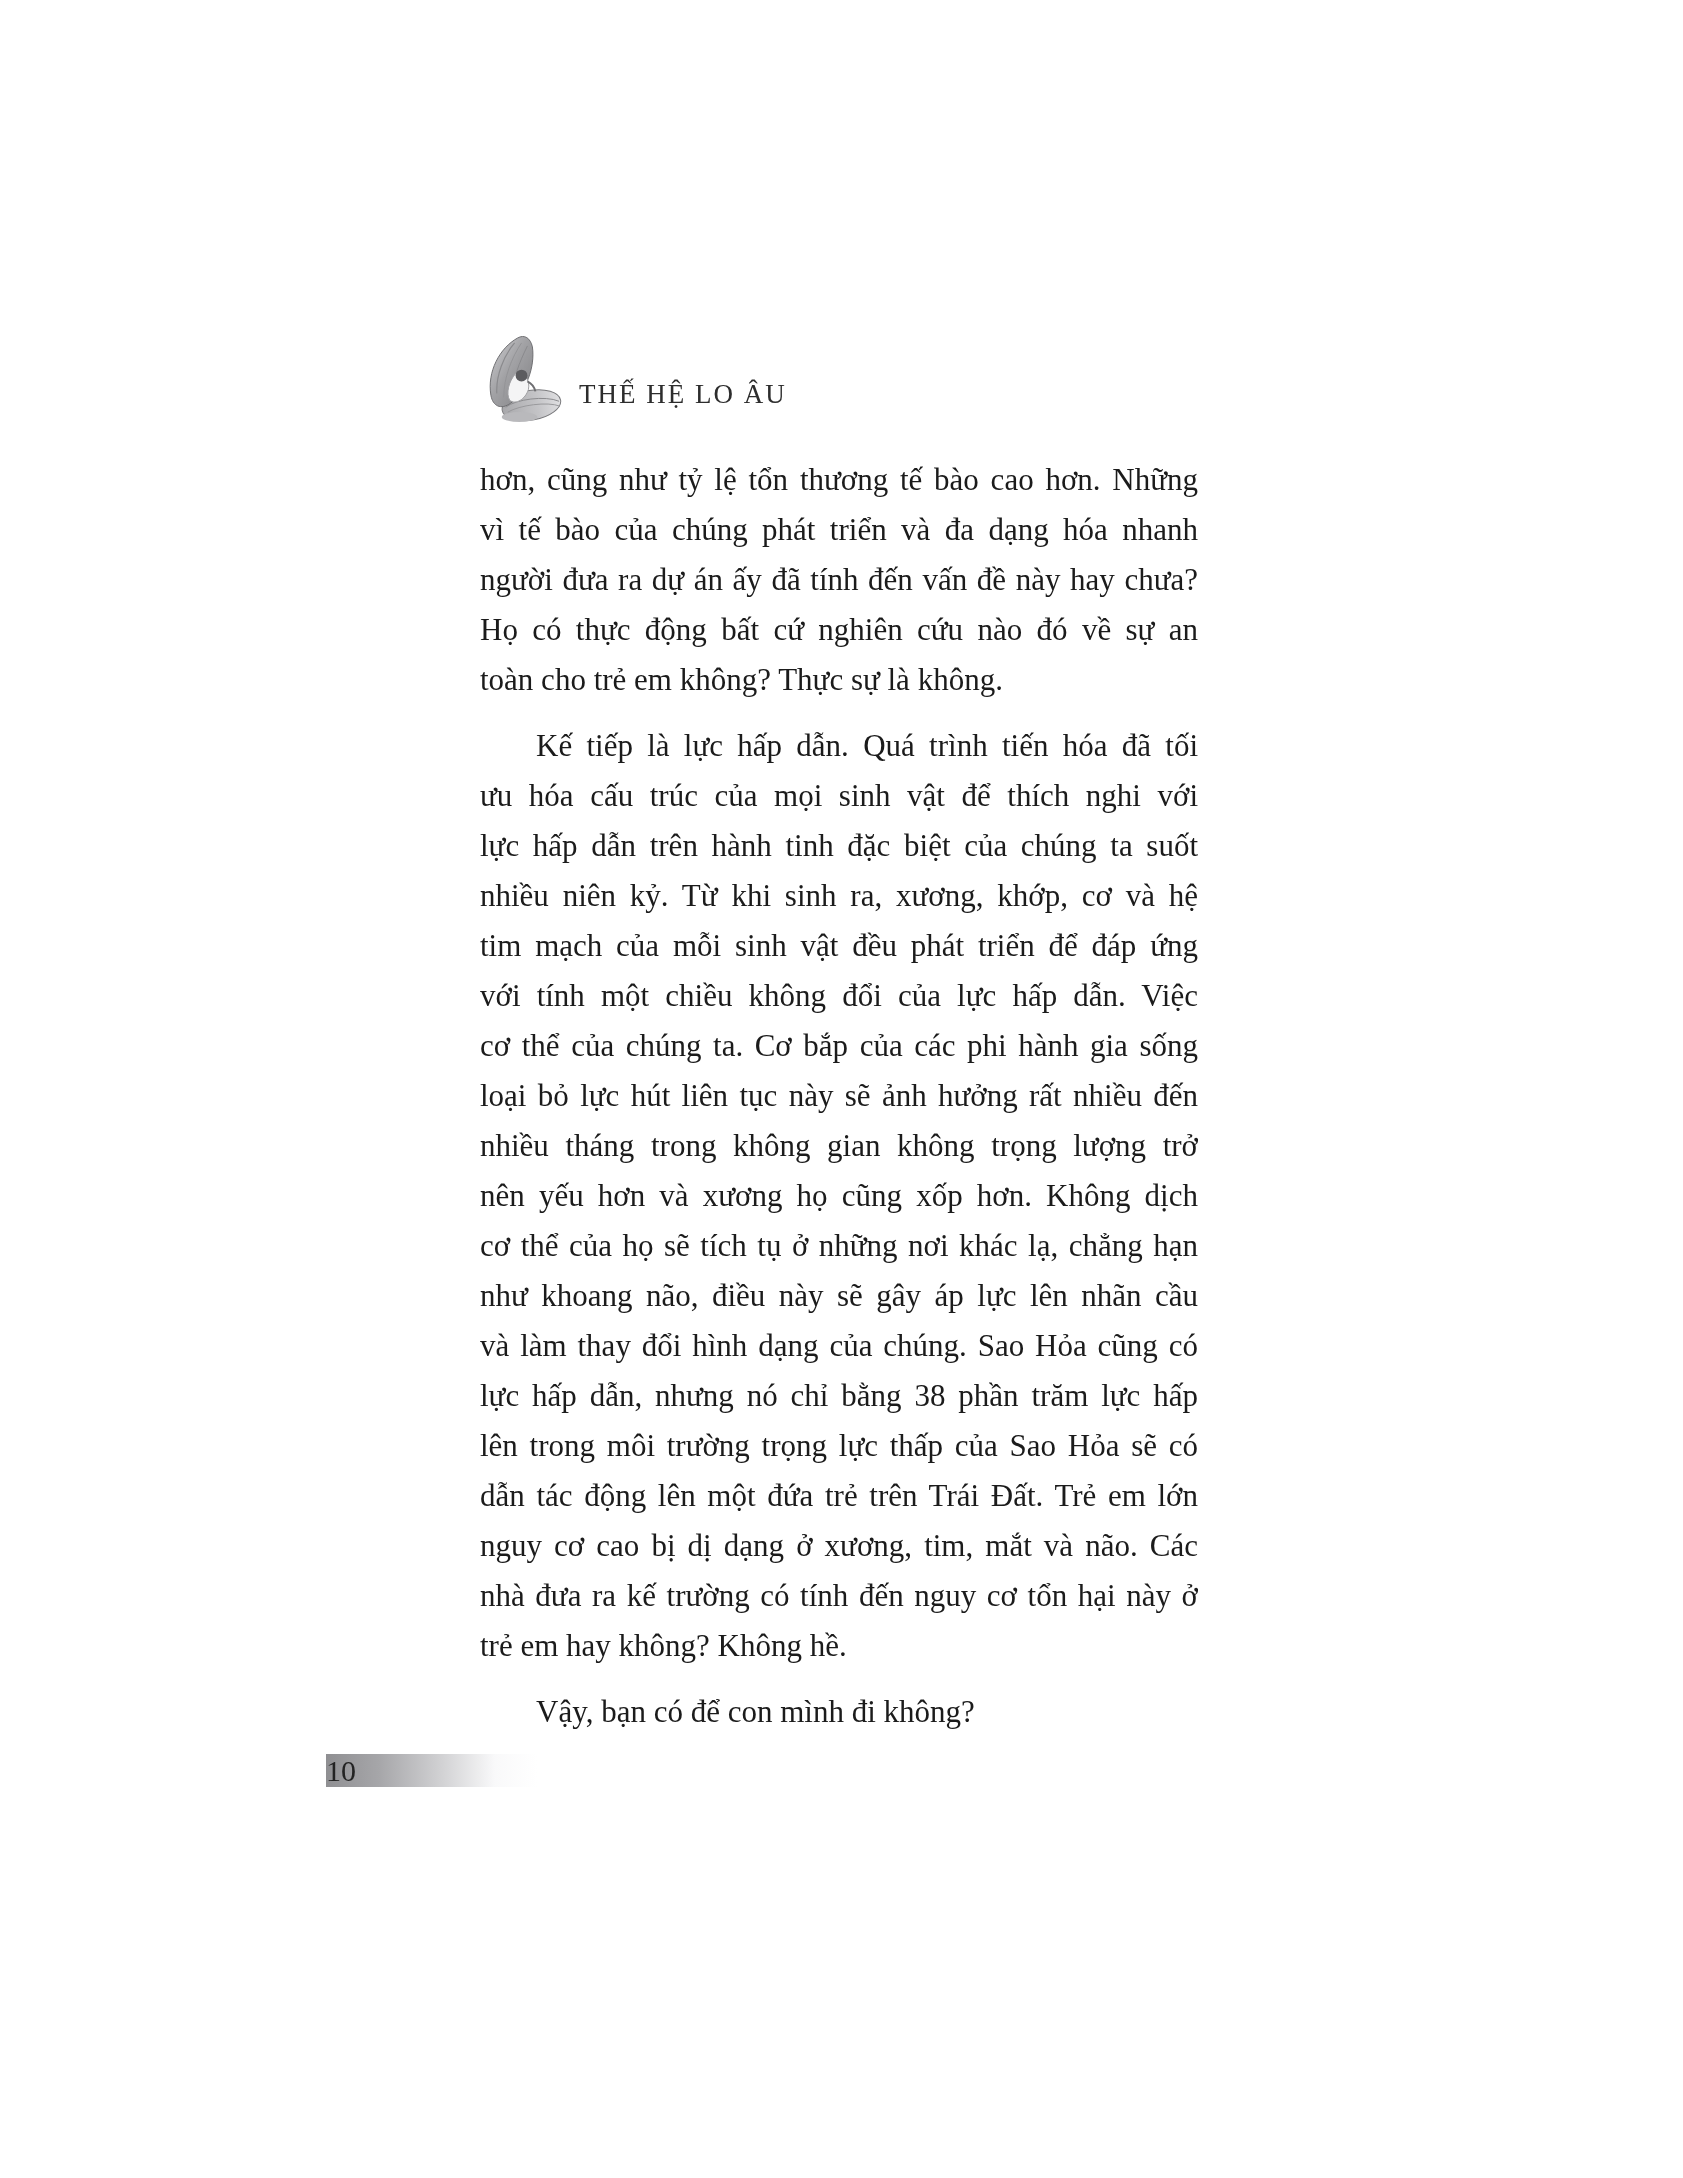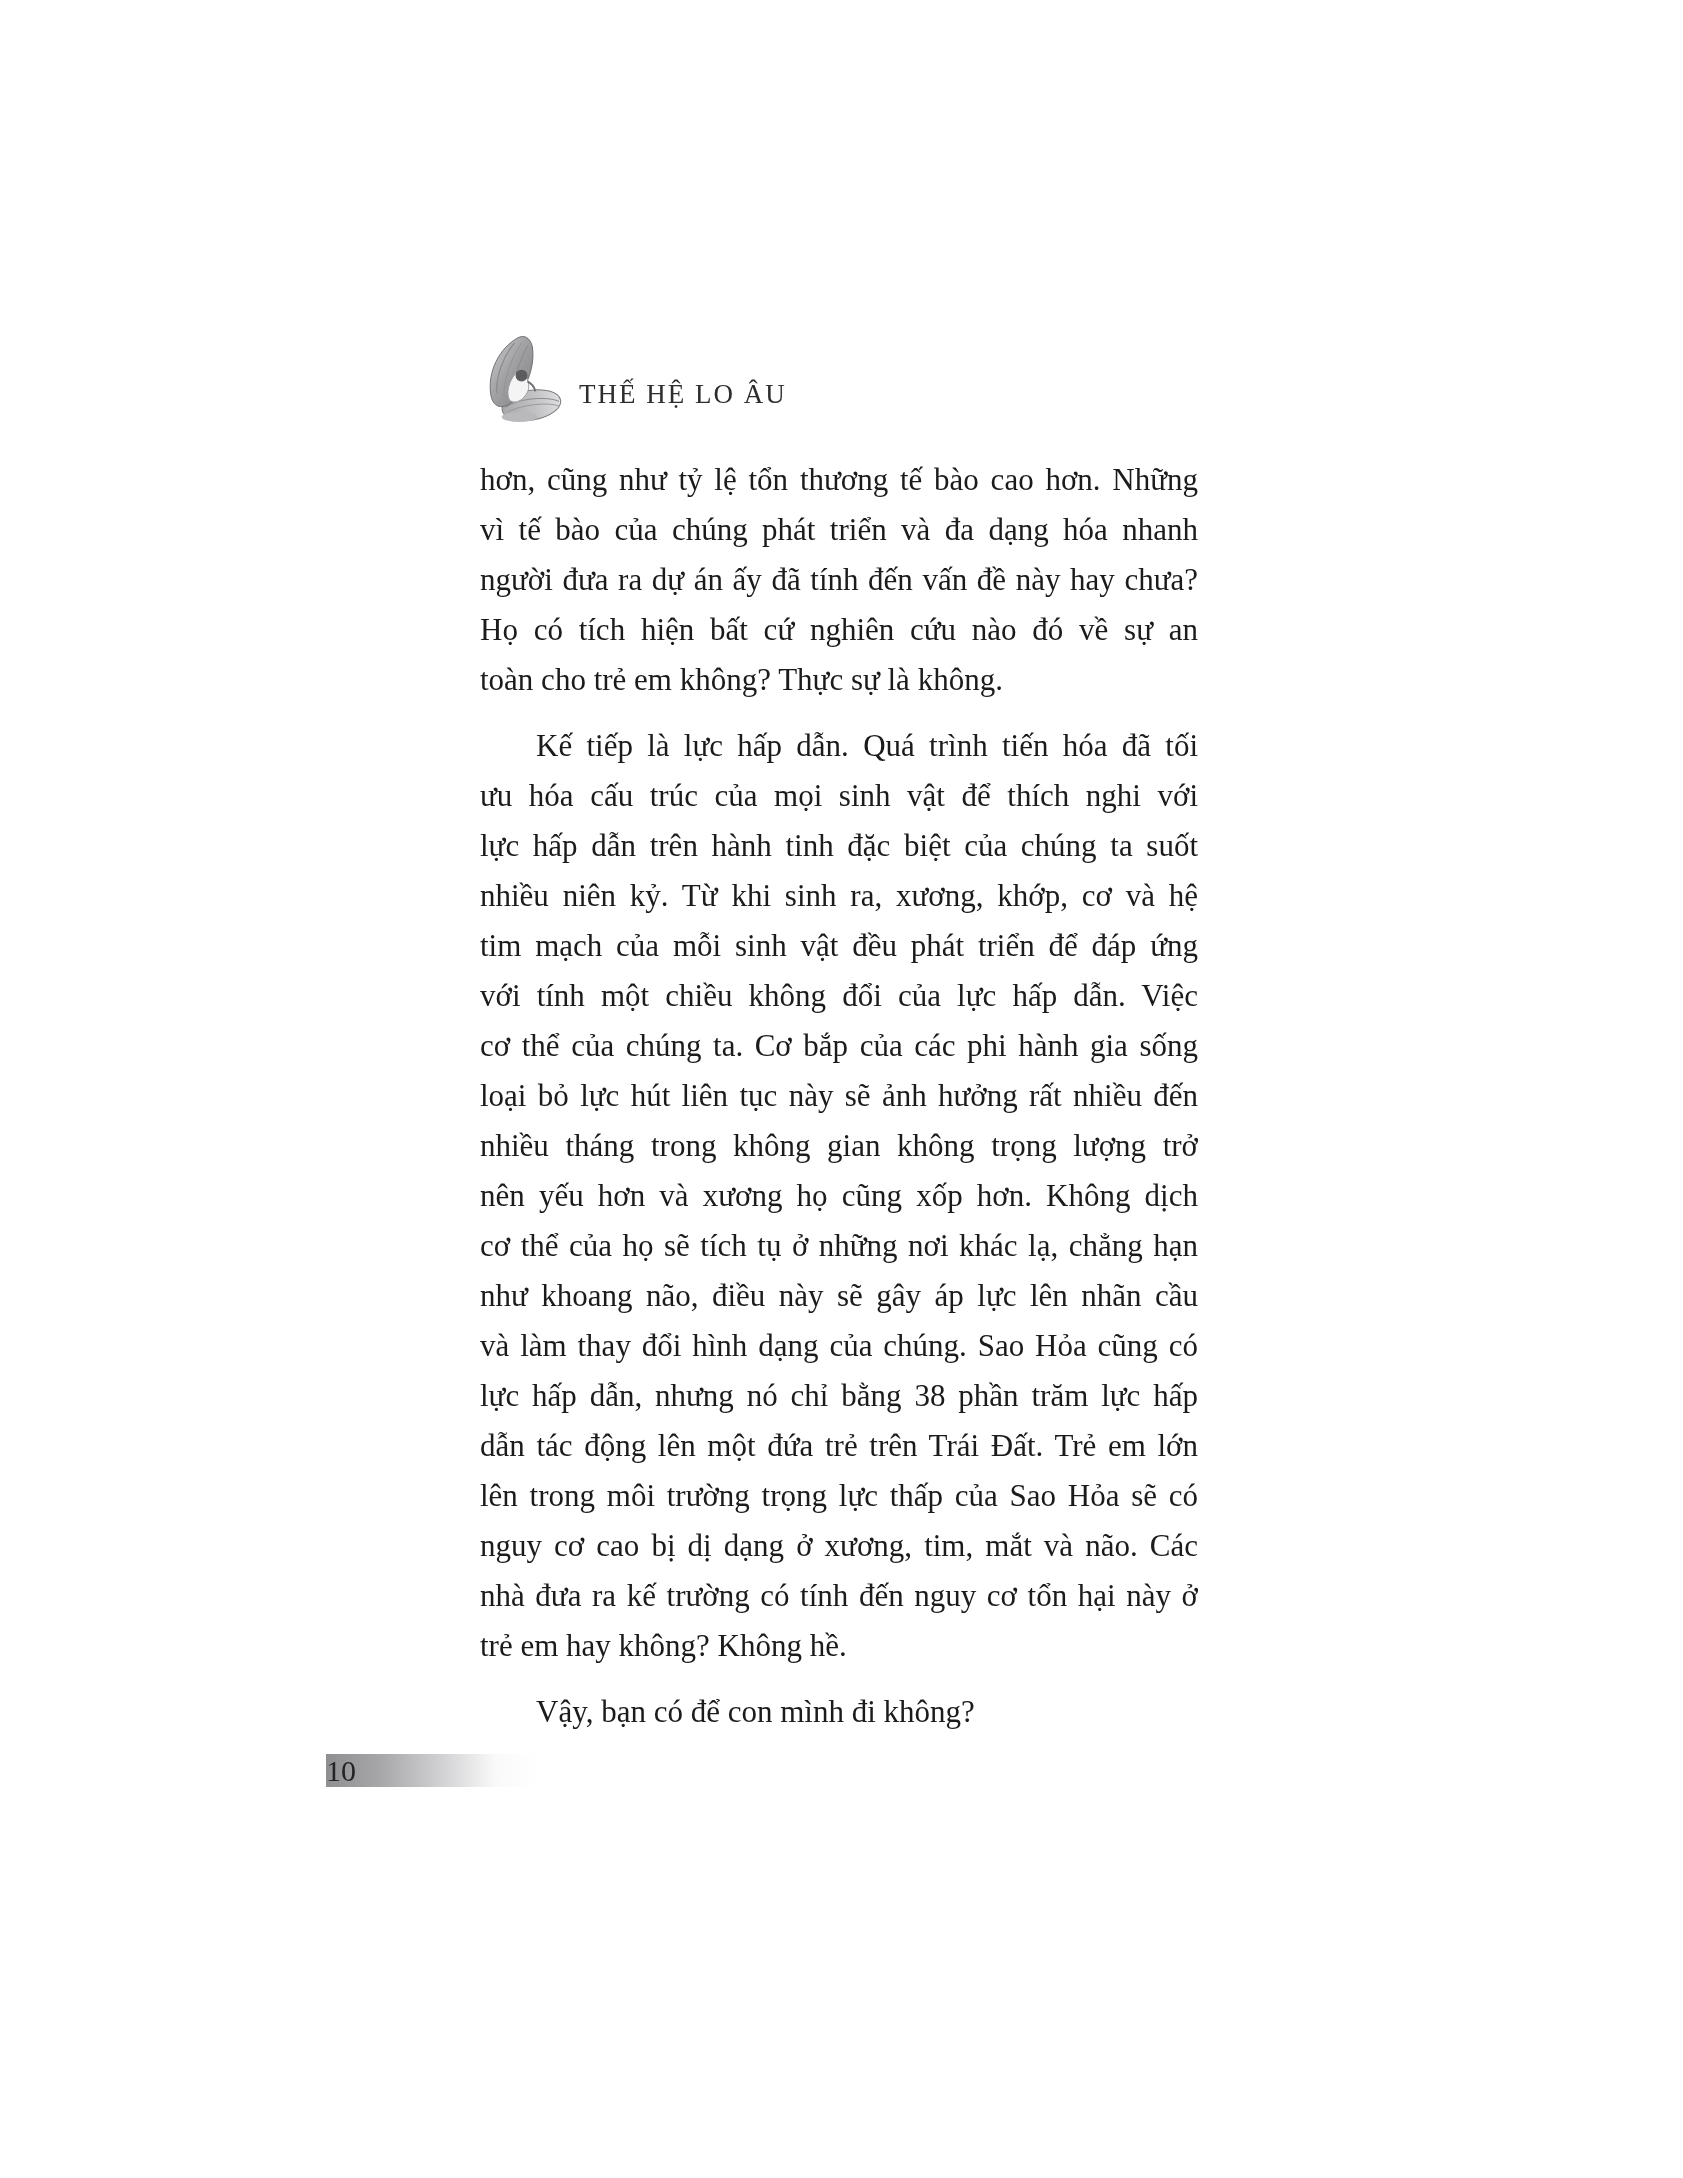--- a/index.html
+++ b/index.html
@@ -112,40 +112,40 @@
       <path d="M46 46 C50 48 53 52 54 56" stroke="#6f6f72" stroke-width="2" fill="none"></path>
     </svg>
   </div>
   <div class="running-head">THẾ HỆ LO ÂU</div>
 
   <main class="body-text" id="body-text">
       <div class="paragraph">
         <div class="line">hơn, cũng như tỷ lệ tổn thương tế bào cao hơn. Những</div>
         <div class="line">vì tế bào của chúng phát triển và đa dạng hóa nhanh</div>
         <div class="line">người đưa ra dự án ấy đã tính đến vấn đề này hay chưa?</div>
-        <div class="line">Họ có tích hiện bất cứ nghiên cứu nào đó về sự an</div>
+        <div class="line">Họ có thực động bất cứ nghiên cứu nào đó về sự an</div>
         <div class="line last">toàn cho trẻ em không? Thực sự là không.</div>
       </div>
       <div class="paragraph">
         <div class="line first">Kế tiếp là lực hấp dẫn. Quá trình tiến hóa đã tối</div>
         <div class="line">ưu hóa cấu trúc của mọi sinh vật để thích nghi với</div>
         <div class="line">lực hấp dẫn trên hành tinh đặc biệt của chúng ta suốt</div>
         <div class="line">nhiều niên kỷ. Từ khi sinh ra, xương, khớp, cơ và hệ</div>
         <div class="line">tim mạch của mỗi sinh vật đều phát triển để đáp ứng</div>
         <div class="line">với tính một chiều không đổi của lực hấp dẫn. Việc</div>
         <div class="line">cơ thể của chúng ta. Cơ bắp của các phi hành gia sống</div>
         <div class="line">loại bỏ lực hút liên tục này sẽ ảnh hưởng rất nhiều đến</div>
         <div class="line">nhiều tháng trong không gian không trọng lượng trở</div>
         <div class="line">nên yếu hơn và xương họ cũng xốp hơn. Không dịch</div>
         <div class="line">cơ thể của họ sẽ tích tụ ở những nơi khác lạ, chẳng hạn</div>
         <div class="line">như khoang não, điều này sẽ gây áp lực lên nhãn cầu</div>
         <div class="line">và làm thay đổi hình dạng của chúng. Sao Hỏa cũng có</div>
         <div class="line">lực hấp dẫn, nhưng nó chỉ bằng 38 phần trăm lực hấp</div>
+        <div class="line">lên trong môi trường trọng lực thấp của Sao Hỏa sẽ có</div>
         <div class="line">dẫn tác động lên một đứa trẻ trên Trái Đất. Trẻ em lớn</div>
-        <div class="line">lên trong môi trường trọng lực thấp của Sao Hỏa sẽ có</div>
         <div class="line">nguy cơ cao bị dị dạng ở xương, tim, mắt và não. Các</div>
         <div class="line">nhà đưa ra kế trường có tính đến nguy cơ tổn hại này ở</div>
         <div class="line last">trẻ em hay không? Không hề.</div>
       </div>
       <div class="paragraph">
         <div class="line first last">Vậy, bạn có để con mình đi không?</div>
       </div>
     </main>
 
   <div class="page-bar">

